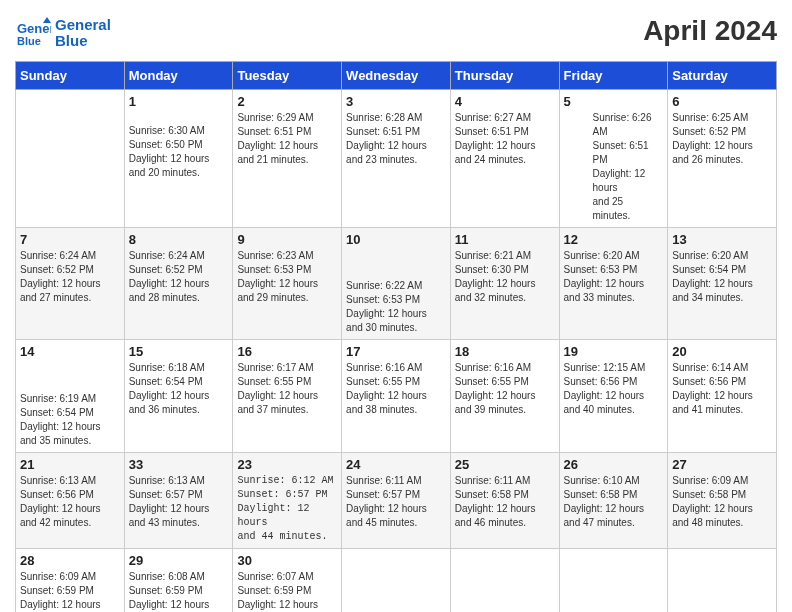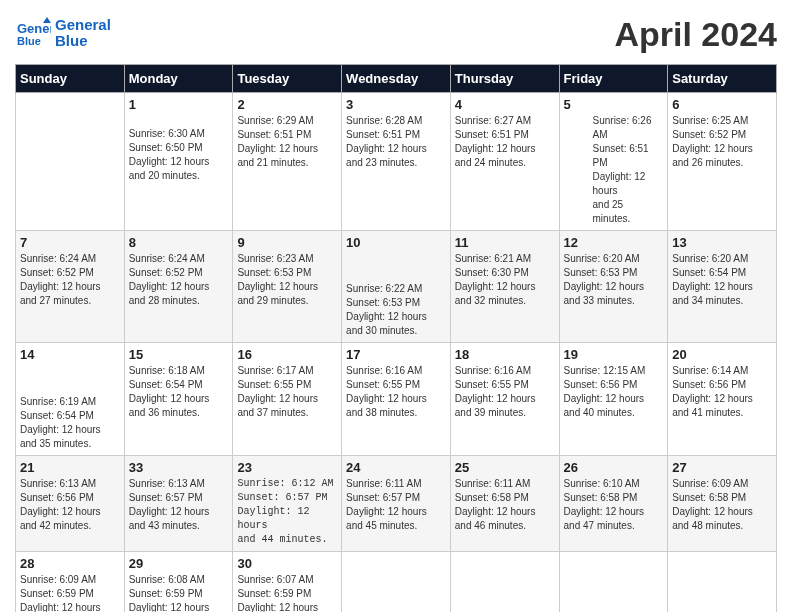--- a/index.html
+++ b/index.html
@@ -22,35 +22,35 @@
     }
     .logo-icon {
       width: 36px;
       height: 36px;
       margin-right: 4px;
     }
     .title-area {
       text-align: right;
     }
     .calendar-title {
-      font-size: 34px;
+      font-size: 28px;
       font-weight: bold;
       color: #333;
     }
     .calendar-subtitle {
       font-size: 16px;
       color: #555;
     }
     table {
       width: 100%;
       border-collapse: collapse;
       font-size: 11px;
     }
     thead tr th {
-      background-color: #0f172a;
+      background-color: #1d4ed8;
       color: #fff;
       padding: 6px 4px;
       text-align: left;
       font-size: 13px;
       font-weight: bold;
       border: 1px solid #aaa;
     }
     tbody tr td {
       border: 1px solid #ccc;
       vertical-align: top;

